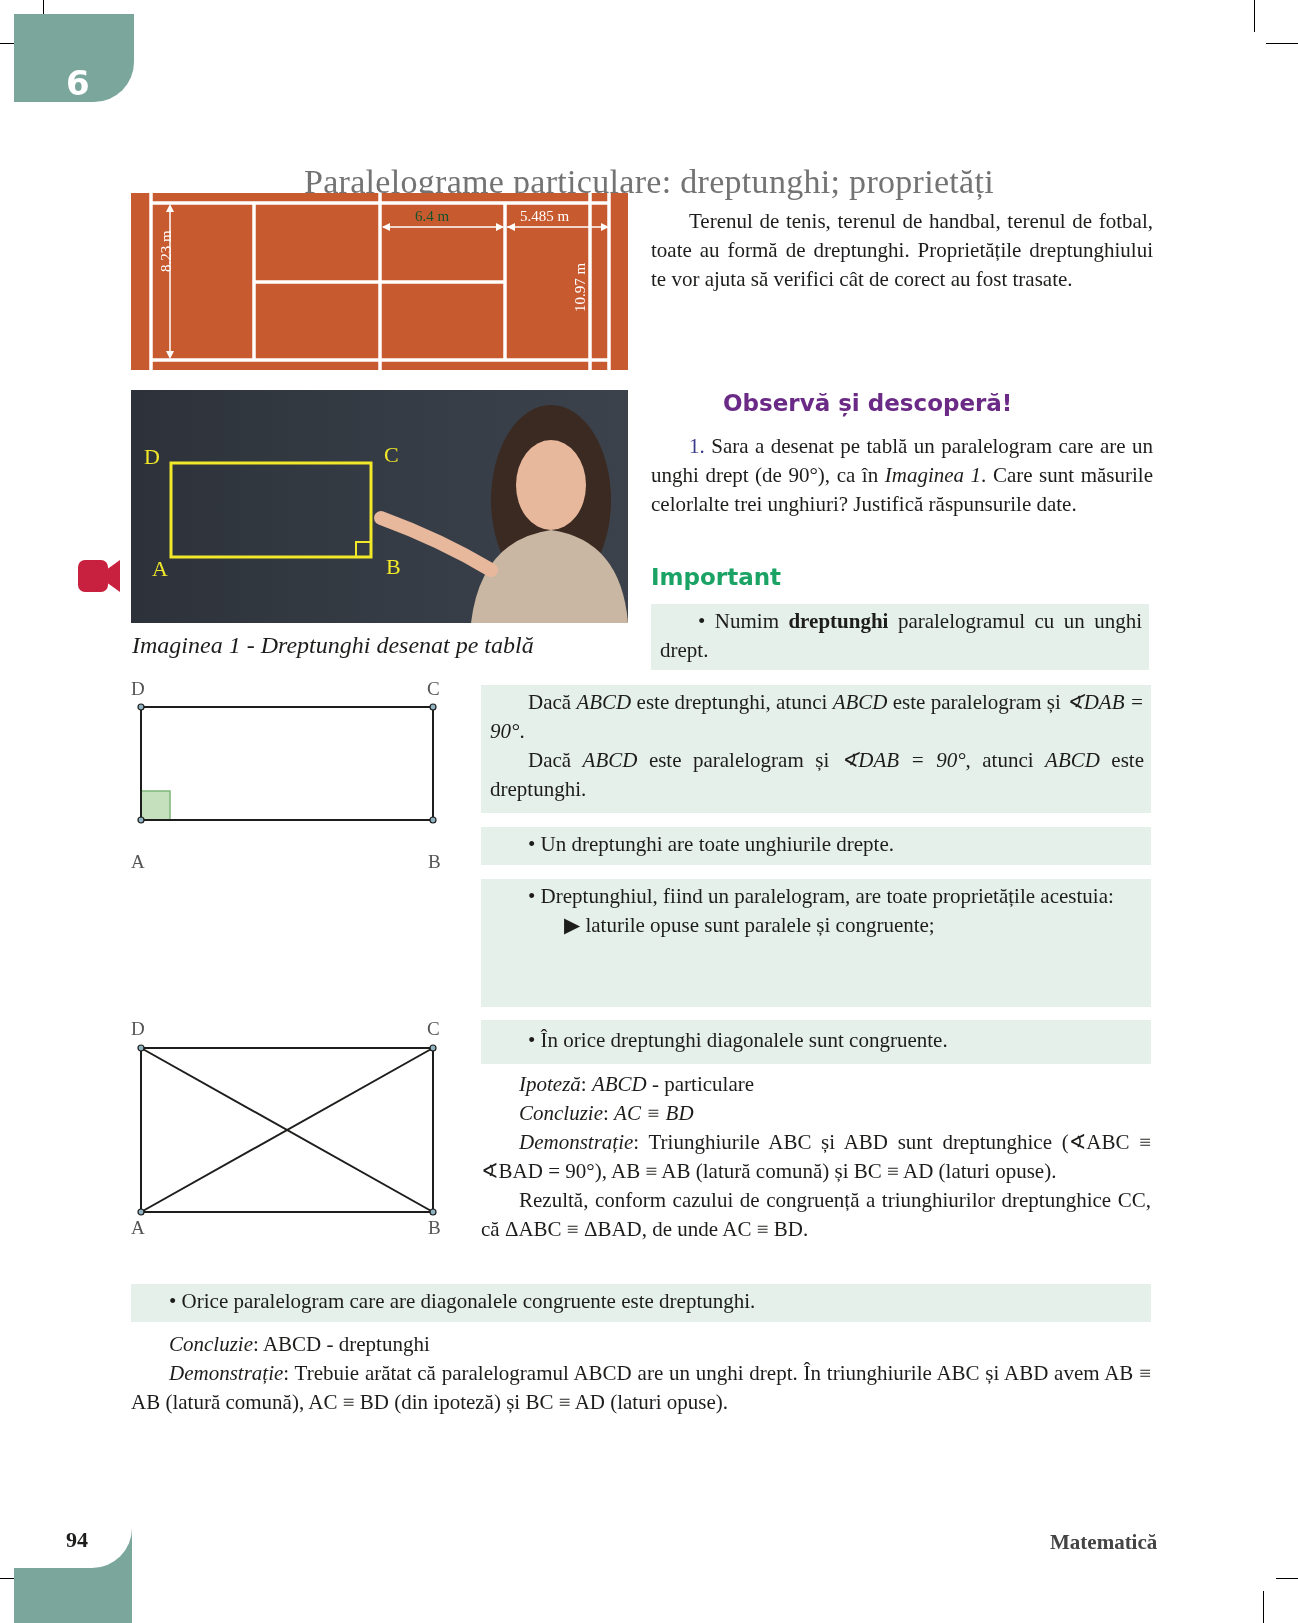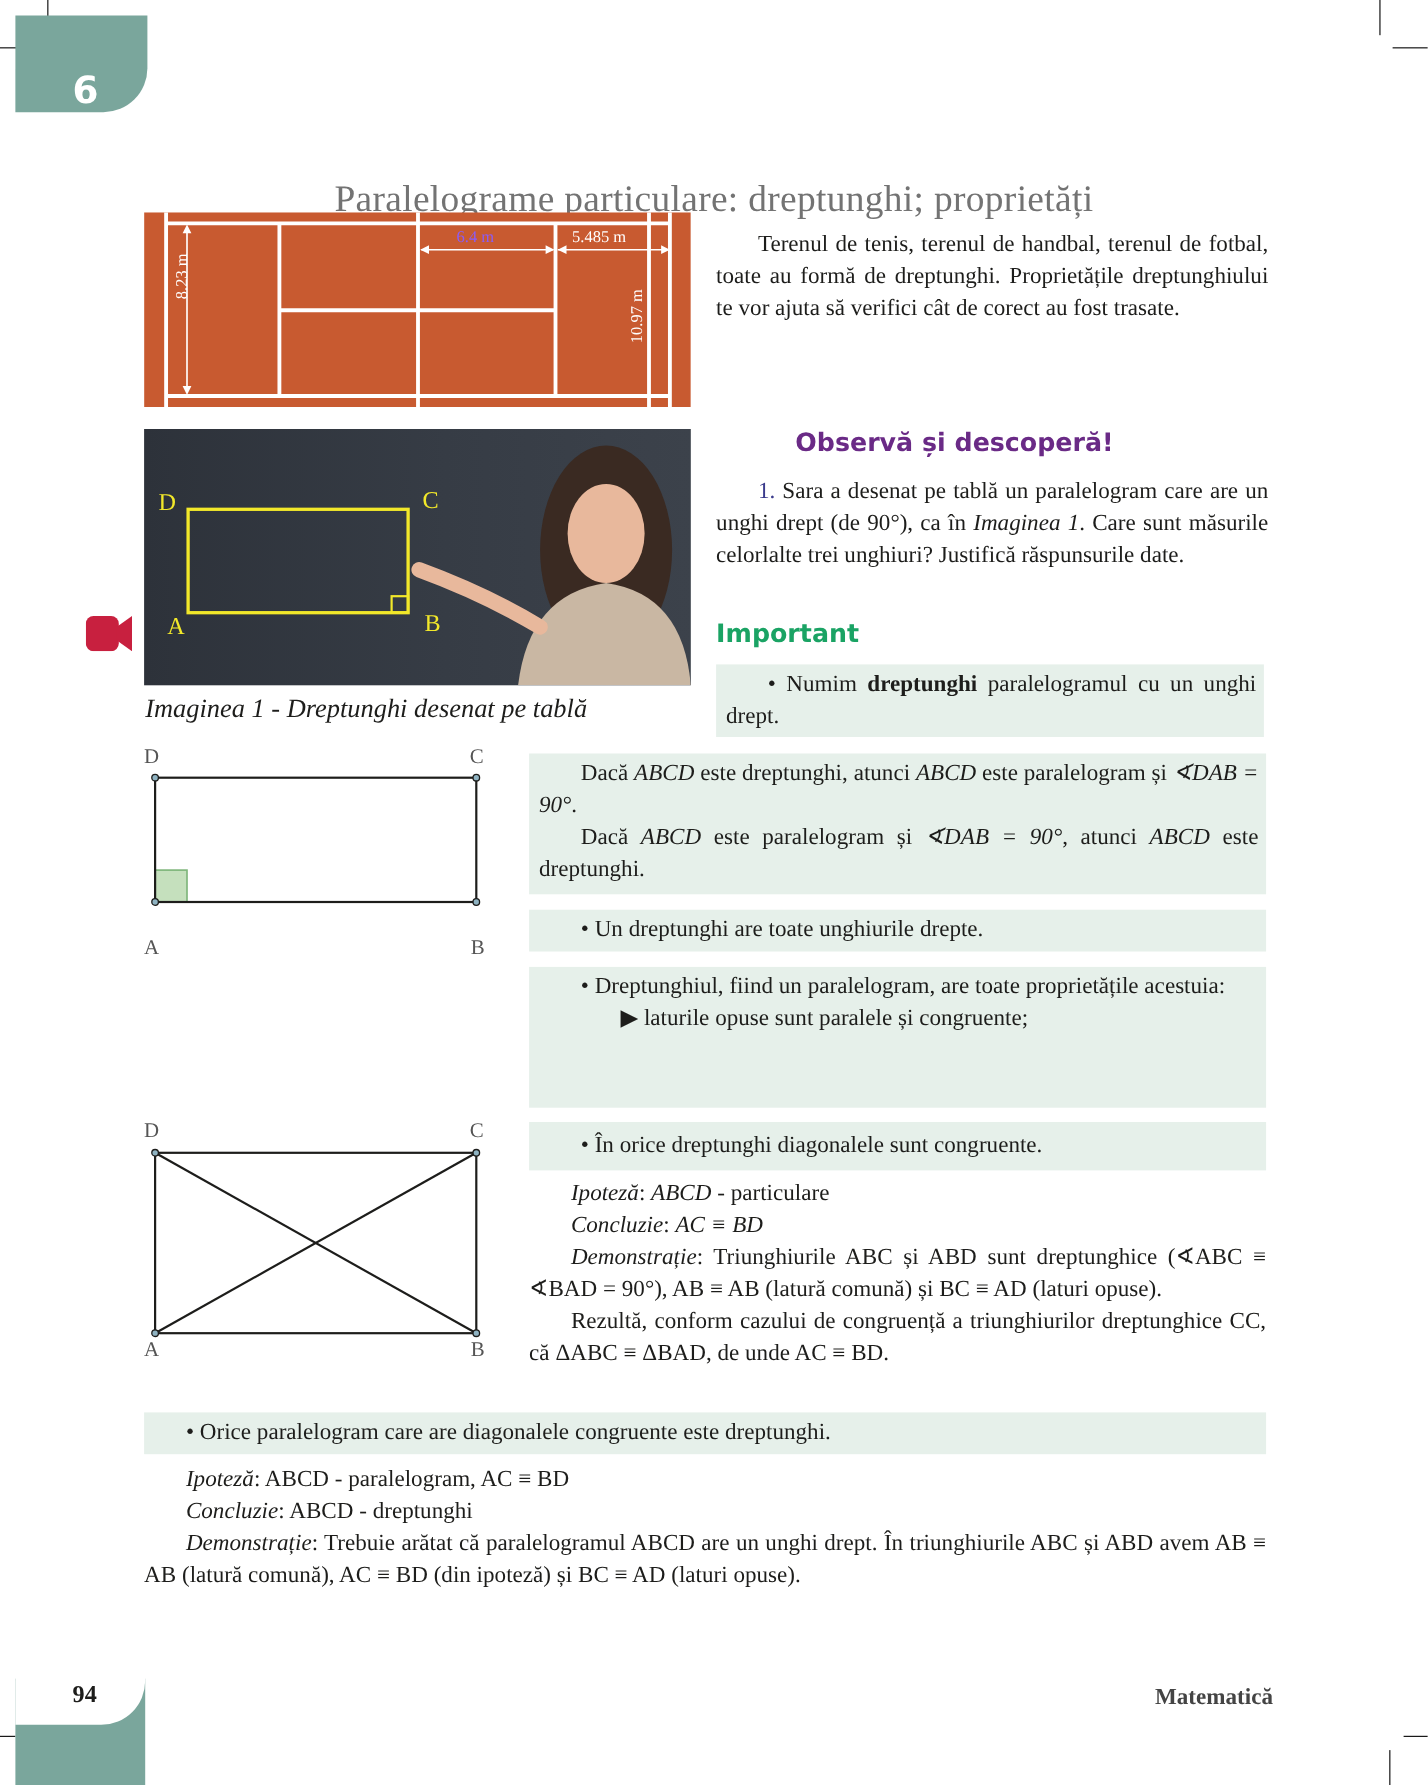--- a/index.html
+++ b/index.html
@@ -64,21 +64,21 @@
   </g>
   <g fill="#fff">
     <polygon points="39,11 35,19 43,19"></polygon>
     <polygon points="39,166 35,158 43,158"></polygon>
     <polygon points="251,34 259,30 259,38"></polygon>
     <polygon points="373,34 365,30 365,38"></polygon>
     <polygon points="376,34 384,30 384,38"></polygon>
     <polygon points="478,34 470,30 470,38"></polygon>
   </g>
 </svg>
-<div class="abs lbl" style="left:415px;top:208px;font-size:15px;color:#8b5cf6;">6.4 m</div>
+<div class="abs lbl" style="left:415px;top:208px;font-size:15px;color:#14532d;">6.4 m</div>
 <div class="abs lbl" style="left:520px;top:208px;font-size:15px;color:#fff;">5.485 m</div>
 <div class="abs lbl" style="left:158px;top:272px;font-size:15px;color:#fff;transform:rotate(-90deg);transform-origin:left top;">8.23 m</div>
 <div class="abs lbl" style="left:572px;top:312px;font-size:15px;color:#fff;transform:rotate(-90deg);transform-origin:left top;">10.97 m</div>
 
 <div class="abs txt just indent" style="left:651px;top:207px;width:502px;">Terenul de tenis, terenul de handbal, terenul de fotbal, toate au formă de dreptunghi. Proprietățile dreptunghiului te vor ajuta să verifici cât de corect au fost trasate.</div>
 
 <div class="abs photo">
   <svg width="497" height="233" viewBox="0 0 497 233" style="position:absolute;left:0;top:0;">
     <ellipse cx="420" cy="110" rx="60" ry="95" fill="#3a2a22"></ellipse>
     <ellipse cx="420" cy="95" rx="35" ry="45" fill="#e8b89c"></ellipse>
@@ -165,21 +165,20 @@
   <div class="indent"><span class="it">Ipoteză</span>: <span class="math">ABCD</span><span> - particulare</span></div>
   <div class="indent"><span class="it">Concluzie</span>: <span class="math">AC ≡ BD</span></div>
   <div class="indent"><span class="it">Demonstrație</span><span>: Triunghiurile ABC și ABD sunt dreptunghice (∢ABC ≡ ∢BAD = 90°), AB ≡ AB (latură comună) și BC ≡ AD (laturi opuse).</span></div>
   <div class="indent">Rezultă, conform cazului de congruență a triunghiurilor dreptunghice CC, că ΔABC ≡ ΔBAD, de unde AC ≡ BD.</div>
 </div>
 
 <div class="box" style="left:131px;top:1284px;width:1020px;height:38px;"></div>
 <div class="abs txt indent" style="left:131px;top:1287px;width:1000px;">• Orice paralelogram care are diagonalele congruente este dreptunghi.</div>
 
 <div class="abs txt" style="left:131px;top:1330px;width:1020px;text-align:justify;">
-  <div class="indent"><span class="it">Ipoteză</span><span>: ABCD - paralelogram, AC ≡ BD</span></div>
   <div class="indent"><span class="it">Concluzie</span><span>: ABCD - dreptunghi</span></div>
   <div class="indent"><span class="it">Demonstrație</span><span>: Trebuie arătat că paralelogramul ABCD are un unghi drept. În triunghiurile ABC și ABD avem AB ≡ AB (latură comună), AC ≡ BD (din ipoteză) și BC ≡ AD (laturi opuse).</span></div>
 </div>
 
 <div class="abs footer-tab"></div>
 <div class="abs footer-white"></div>
 <div class="abs page-num">94</div>
 <div class="abs subject">Matematică</div>
 
 </body></html>

